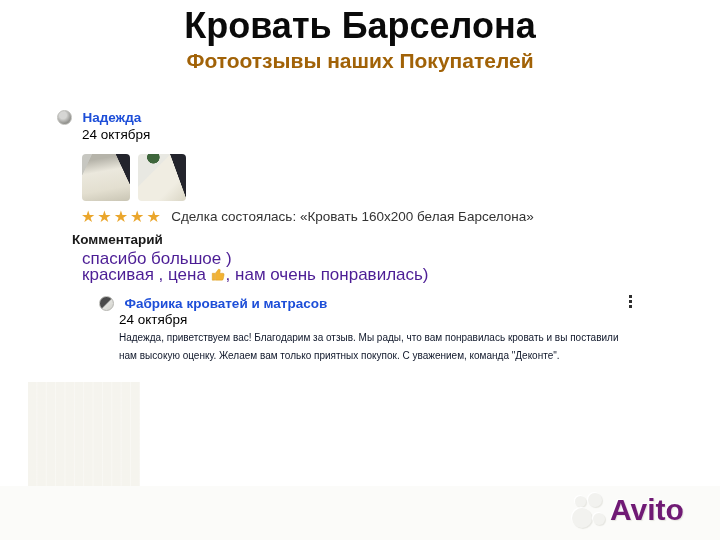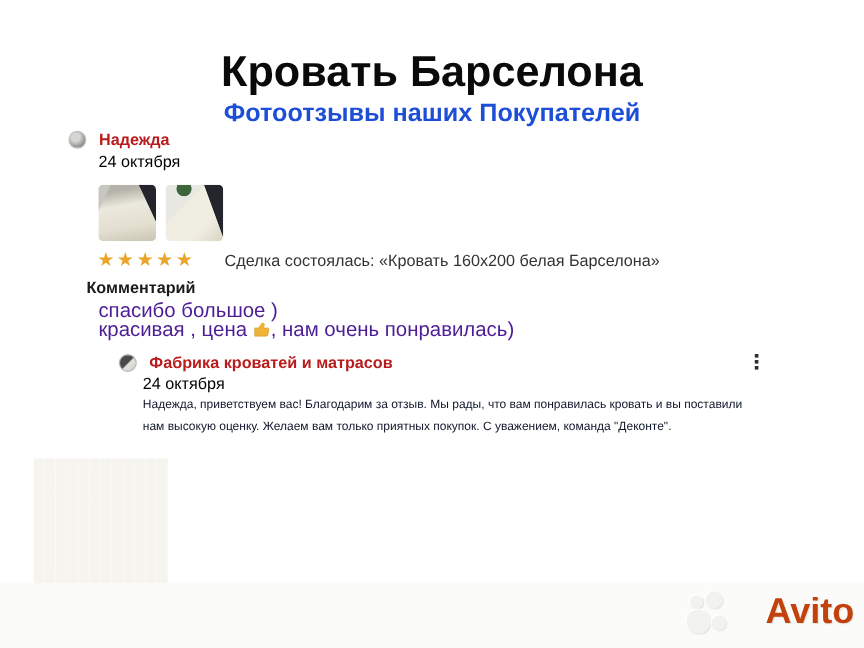--- a/index.html
+++ b/index.html
@@ -1,60 +1,60 @@
 <!DOCTYPE html>
 <html><head>
 <meta charset="utf-8">
 <style>
   html,body{margin:0;padding:0;background:#fff;}
   .page{
     position:relative;width:720px;height:540px;background:#ffffff;overflow:hidden;
     font-family:"Liberation Sans","DejaVu Sans",sans-serif;color:#222;
   }
   
-  .hdr{position:absolute;top:4px;left:0;width:720px;text-align:center;margin-top:34px;}
+  .hdr{position:absolute;top:4px;left:0;width:720px;text-align:center;}
   .hdr-title{font-size:36px;font-weight:700;color:#0a0a0a;letter-spacing:0px;line-height:1.2;}
-  .hdr-sub{font-size:21px;font-weight:700;color:#1d4ed8;margin-top:2px;}
+  .hdr-sub{font-size:21px;font-weight:700;color:#a16207;margin-top:2px;}
   
   .row{position:absolute;white-space:nowrap;}
   .avatar{border-radius:50%;display:inline-block;vertical-align:middle;}
   .av-reviewer{width:15px;height:15px;background:radial-gradient(circle at 38% 32%,#d6d6d4 0 30%,#9a9a96 65%,#6e6e6a 100%);border:1px solid #bdbdb9;box-sizing:border-box;}
   .av-seller{width:15px;height:15px;background:linear-gradient(135deg,#4a4a4a 0 48%,#e3e3df 55%,#cfcfc9 100%);border:1px solid #b5b5b1;box-sizing:border-box;}
-  .name{font-size:13.5px;font-weight:700;color:#b91c1c;}
+  .name{font-size:13.5px;font-weight:700;color:#1d4ed8;}
   .date{font-size:13.5px;color:#000000;}
   .thumb{width:48px;height:47px;border-radius:4px;display:inline-block;margin-right:4px;vertical-align:top;}
   .thumb1{background-image:
       linear-gradient(245deg,#23242c 0 20%,rgba(35,36,44,0) 21%),
       linear-gradient(115deg,#c7c7c1 0 14%,rgba(199,199,193,0) 15%),
       linear-gradient(170deg,#b5b3a9 0 14%,#ebe8dd 38%,#e3dfd0 72%,#c9c5b4 100%);}
   .thumb2{background-image:
       radial-gradient(circle at 32% 7%,#3e663c 0 11%,rgba(62,102,60,0) 12%),
       linear-gradient(250deg,#23242c 0 24%,rgba(35,36,44,0) 25%),
       linear-gradient(135deg,#e8e8e2 0 34%,#f0ede2 35% 70%,#d9d5c4 100%);}
   .stars{font-size:16px;color:#eaa62c;letter-spacing:2px;vertical-align:middle;}
-  .deal{font-size:13.5px;color:#333;vertical-align:middle;margin-left:20px;}
+  .deal{font-size:13.5px;color:#333;vertical-align:middle;margin-left:4px;}
   .clabel{font-size:13.5px;font-weight:700;color:#1a1a1a;}
   .ctext{font-size:17px;color:#4c1d95;}
   .thumb-emoji{display:inline-block;vertical-align:-2px;}
   .kebab{position:absolute;left:624px;top:295px;width:12px;height:16px;cursor:pointer;}
   .kebab i{display:block;width:3px;height:3px;background:#2e2e2e;margin:0 auto 2px auto;}
   .reply-body{position:absolute;left:119px;top:329px;width:505px;font-size:10px;line-height:18.4px;color:#0f172a;white-space:normal;}
   
   .dash-pattern{position:absolute;left:28px;top:382px;width:112px;height:125px;
     background-image:linear-gradient(#f1efe6,#f1efe6);background-size:9px 4px;background-repeat:space;opacity:.7;}
   
   .bottom-strip{position:absolute;left:0;bottom:0;width:720px;height:54px;background:#fbfbf9;}
   .avito{position:absolute;right:8px;bottom:7px;width:140px;height:40px;}
   .avito .dot{position:absolute;border-radius:50%;background:#f2f2ef;box-shadow:1px 1px 1px #e6e6e1,-1px -1px 0 #ffffff;}
   .d1{width:11px;height:11px;left:3px;top:3px;}
   .d2{width:14px;height:14px;left:16px;top:0px;}
   .d3{width:20px;height:20px;left:0px;top:15px;}
   .d4{width:12px;height:12px;left:21px;top:20px;}
-  .avito .word{position:absolute;left:38px;top:0px;font-size:30px;font-weight:700;color:#c2410c;
-    text-shadow:1px 1px 1px #e6e6e1,-1px -1px 0 #ffffff;letter-spacing:0px;margin-left:28px;}
+  .avito .word{position:absolute;left:38px;top:0px;font-size:30px;font-weight:700;color:#701a75;
+    text-shadow:1px 1px 1px #e6e6e1,-1px -1px 0 #ffffff;letter-spacing:0px;}
 </style>
 </head>
 <body>
 
 <div class="page">
 
   <div class="hdr">
     <div class="hdr-title">Кровать Барселона</div>
     <div class="hdr-sub">Фотоотзывы наших Покупателей</div>
   </div>

